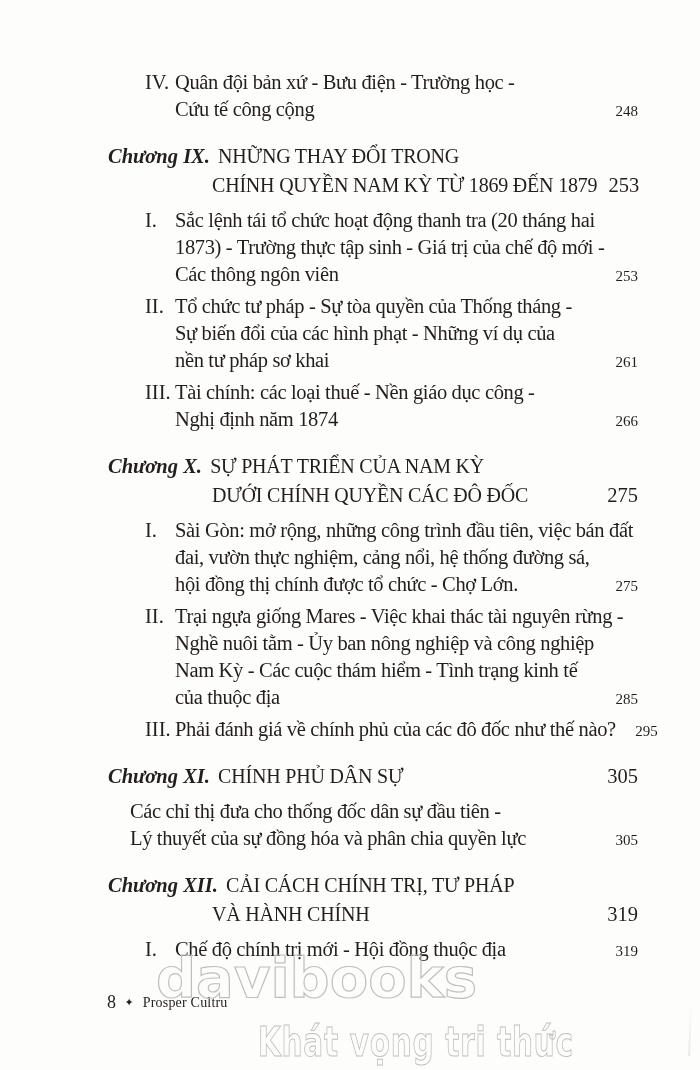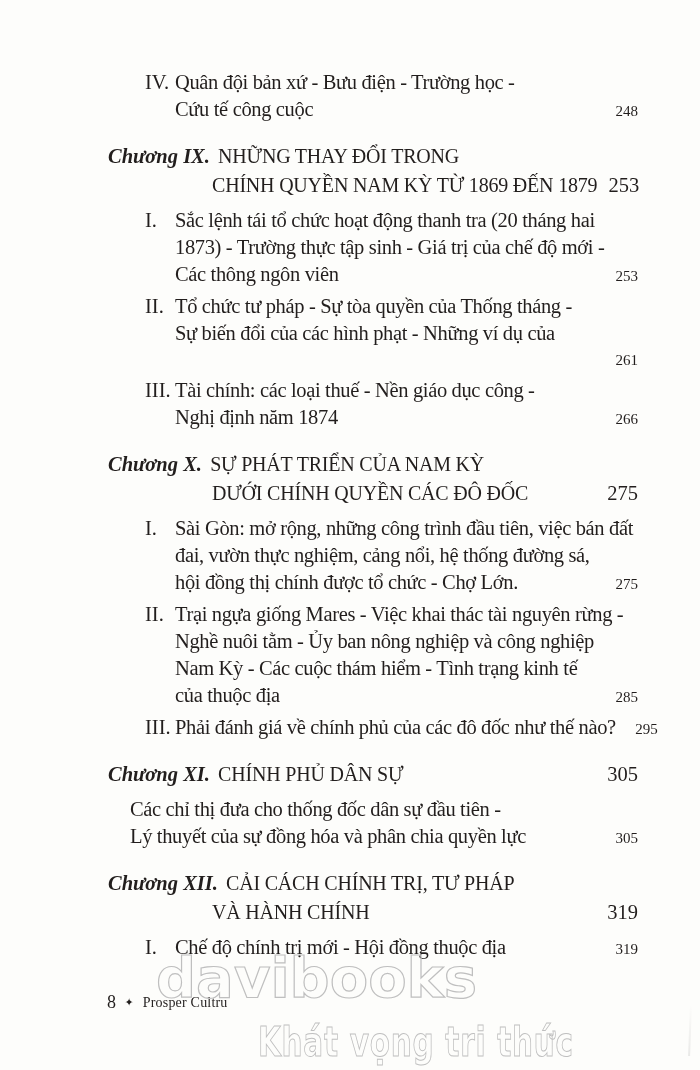--- a/index.html
+++ b/index.html
@@ -130,21 +130,21 @@
 
 <div class="page-root">
 
   <div id="toc" class="toc">
       <div class="entry item">
         <div class="line first">
           <span class="num">IV.</span>
           <span class="txt">Quân đội bản xứ - Bưu điện - Trường học -</span>
         </div>
         <div class="line cont last">
-          <span class="txt">Cứu tế công cuộc</span>
+          <span class="txt">Cứu tế công cộng</span>
           <span class="page">248</span>
         </div>
       </div>
       <div class="entry chapter">
         <div class="ch-line">
           <span class="ch-left"><b class="ch-label">Chương IX.</b><span class="ch-txt">NHỮNG THAY ĐỔI TRONG</span></span>
         </div>
         <div class="ch-line ch-cont">
           <span class="ch-left"><span class="ch-txt">CHÍNH QUYỀN NAM KỲ TỪ 1869 ĐẾN 1879</span></span>
           <span class="page">253</span>
@@ -165,20 +165,21 @@
       </div>
       <div class="entry item">
         <div class="line first">
           <span class="num">II.</span>
           <span class="txt">Tổ chức tư pháp - Sự tòa quyền của Thống tháng -</span>
         </div>
         <div class="line cont">
           <span class="txt">Sự biến đổi của các hình phạt - Những ví dụ của</span>
         </div>
         <div class="line cont last">
+          <span class="txt">nền tư pháp sơ khai</span>
           <span class="page">261</span>
         </div>
       </div>
       <div class="entry item">
         <div class="line first">
           <span class="num">III.</span>
           <span class="txt">Tài chính: các loại thuế - Nền giáo dục công -</span>
         </div>
         <div class="line cont last">
           <span class="txt">Nghị định năm 1874</span>

